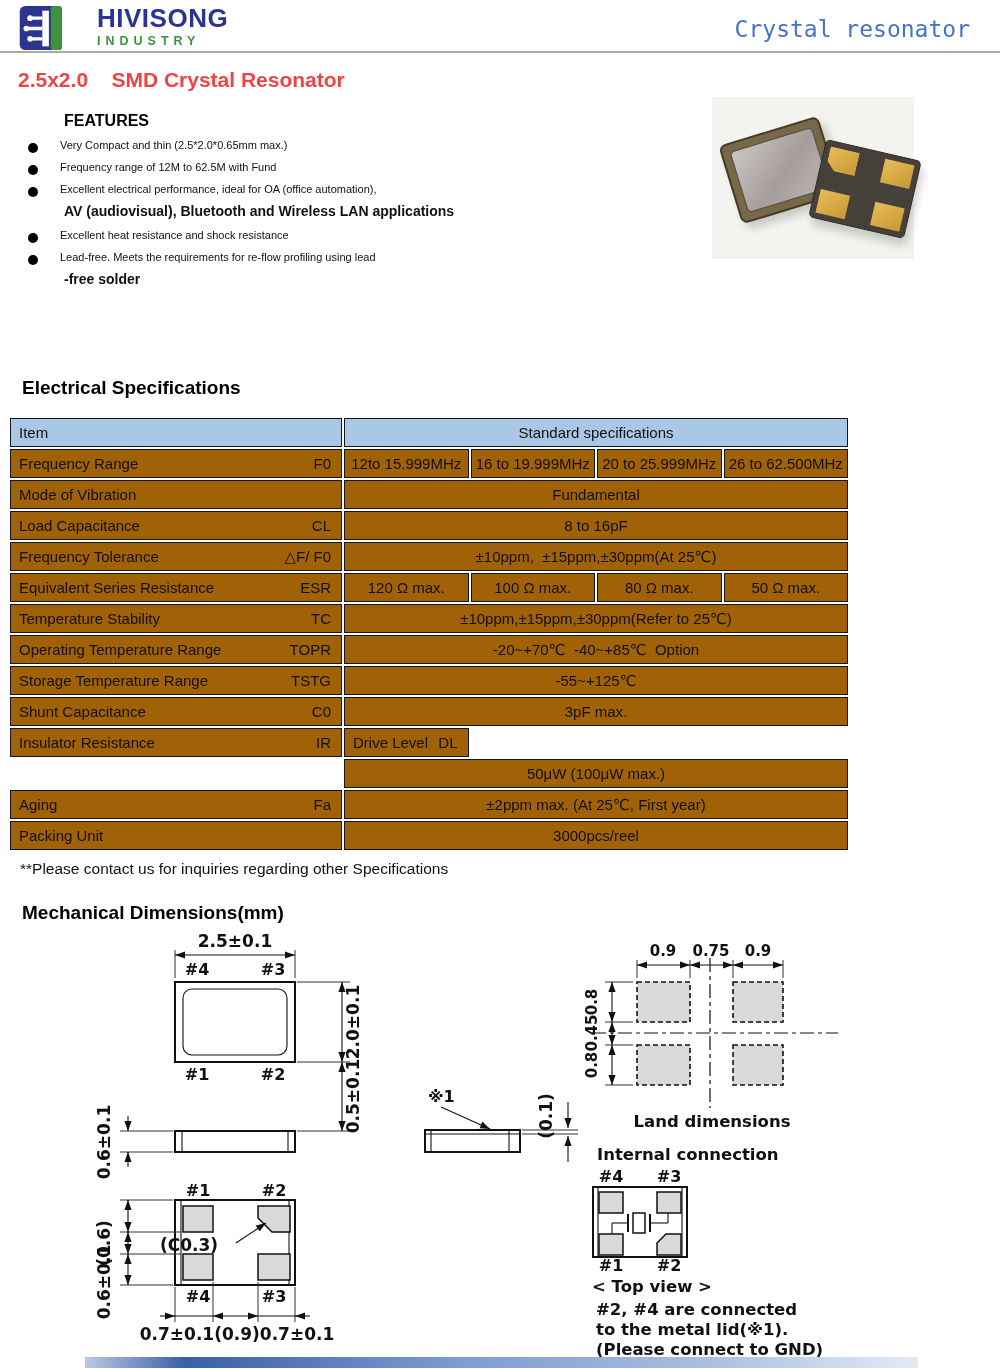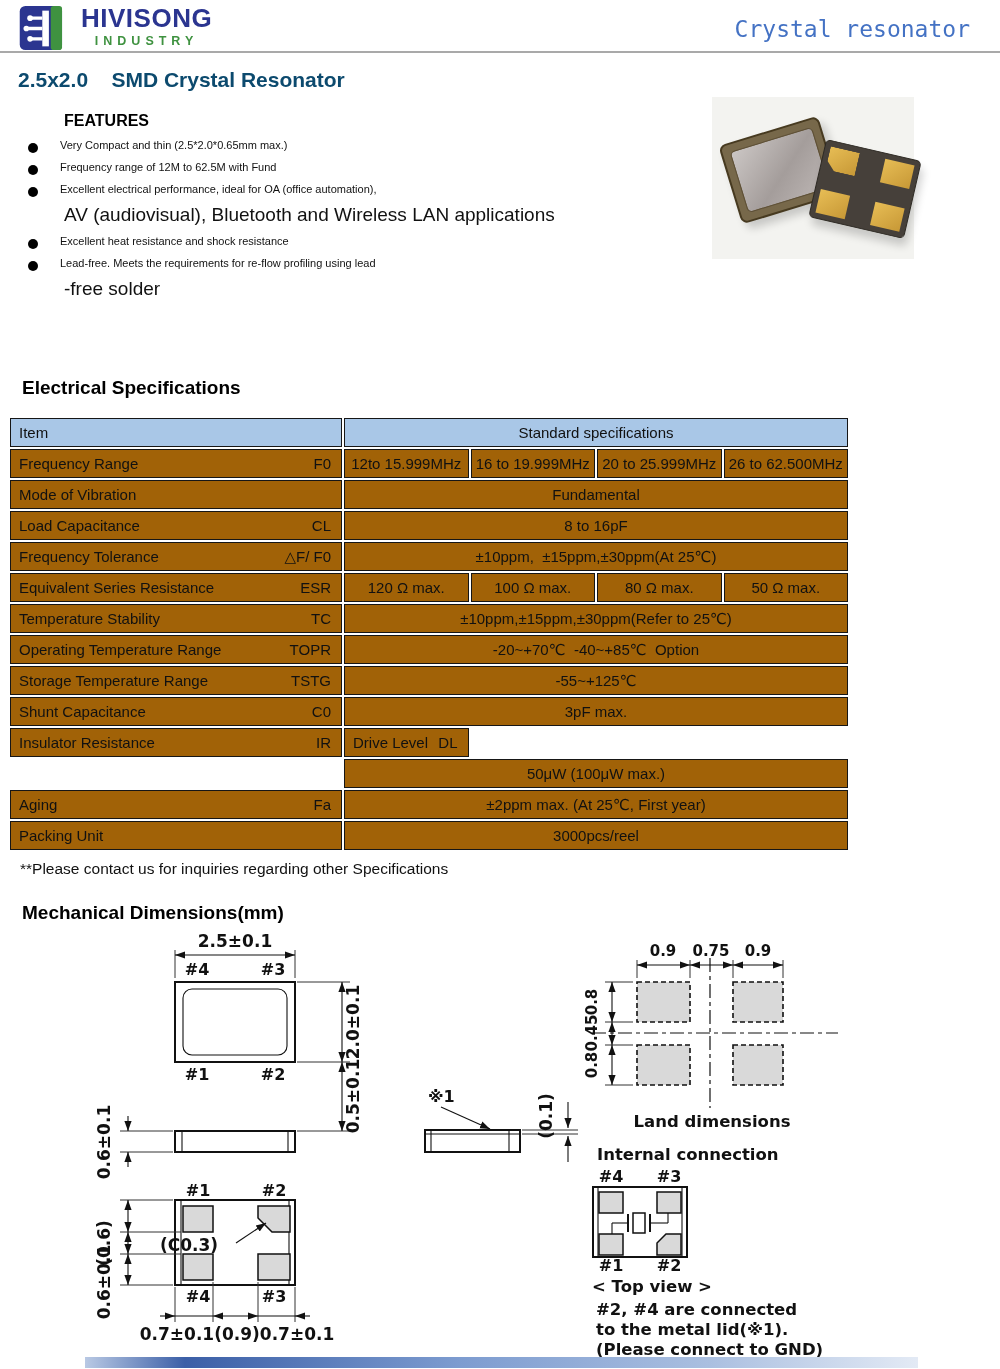--- a/index.html
+++ b/index.html
@@ -1,35 +1,35 @@
 <!DOCTYPE html>
 <html><head>
 <meta charset="utf-8">
 <style>
   html,body{margin:0;padding:0;background:#888;}
   .page{position:relative;width:1000px;height:1369px;margin:0 auto;background:#fff;
         font-family:"Liberation Sans","DejaVu Sans",sans-serif;color:#111;overflow:hidden;}
 
   
-  .logo{position:absolute;left:18px;top:5px;display:flex;gap:5px;align-items:flex-start;text-align:center;}
+  .logo{position:absolute;left:18px;top:5px;display:flex;gap:21px;align-items:flex-start;}
   .logo-text{display:flex;flex-direction:column;}
   .logo-name{font-size:26px;font-weight:800;color:#2b3590;letter-spacing:.5px;line-height:1.05;}
   .logo-sub{font-size:12.5px;font-weight:700;color:#3f9240;letter-spacing:5px;margin-top:2px;}
   .doc-type{position:absolute;right:30px;top:16px;font-family:"DejaVu Sans Mono","Liberation Mono",monospace;
             font-size:23px;color:#4472c4;}
   .header-rule{position:absolute;left:0;top:51px;width:100%;height:2px;background:#a9a9a9;}
 
-  .page-title{position:absolute;left:18px;top:68px;font-size:21px;font-weight:700;color:#0c4a6e;white-space:pre;}
+  .page-title{position:absolute;left:18px;top:68px;font-size:21px;font-weight:700;color:#ef4444;white-space:pre;}
 
   
   .features{position:absolute;left:28px;top:112px;width:665px;}
   .features-heading{margin:0 0 9px 36px;font-size:16px;font-weight:700;color:#000;}
   .feat-line{display:flex;align-items:flex-end;margin-bottom:8px;font-size:11px;font-weight:400;line-height:1.25;}
   .feat-dot{width:10px;height:10px;border-radius:50%;background:#000;margin:4px 22px 0 0;flex:none;}
-  .feat-cont{margin:-2px 0 8px 36px;font-size:19px;font-weight:400;line-height:1.25;}
+  .feat-cont{margin:-2px 0 8px 36px;font-size:14px;font-weight:700;line-height:1.25;}
 
   
   .photo{position:absolute;left:712px;top:97px;width:202px;height:162px;background:#f3f3f0;}
   .chip1{position:absolute;left:16px;top:32px;width:100px;height:78px;transform:rotate(-17deg);
          background:#77684a;border:2px solid #473a20;border-radius:7px;box-shadow:4px 7px 9px rgba(0,0,0,.18);}
   .chip1-lid{position:absolute;inset:7px;border-radius:5px;border:1px solid #5e5037;
          background:linear-gradient(140deg,#cbc6c4 0%,#a49d9b 55%,#bdb6b4 100%);}
   .chip2{position:absolute;left:104px;top:52px;width:96px;height:78px;transform:rotate(13deg);
          background:#46403a;border:1px solid #2e2a24;border-radius:5px;box-shadow:4px 7px 9px rgba(0,0,0,.18);}
   .pad{position:absolute;width:30px;height:24px;background:linear-gradient(135deg,#e7bd55 0%,#c79836 100%);}

